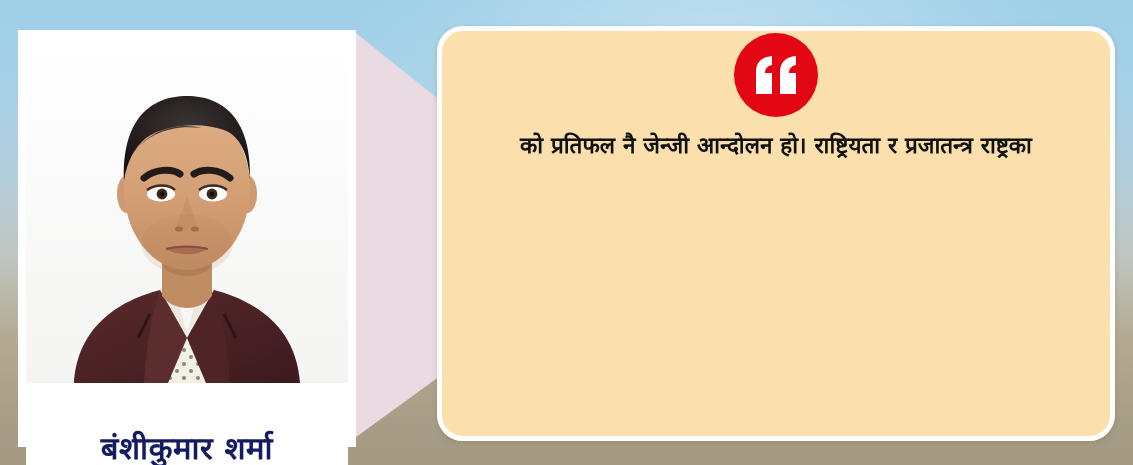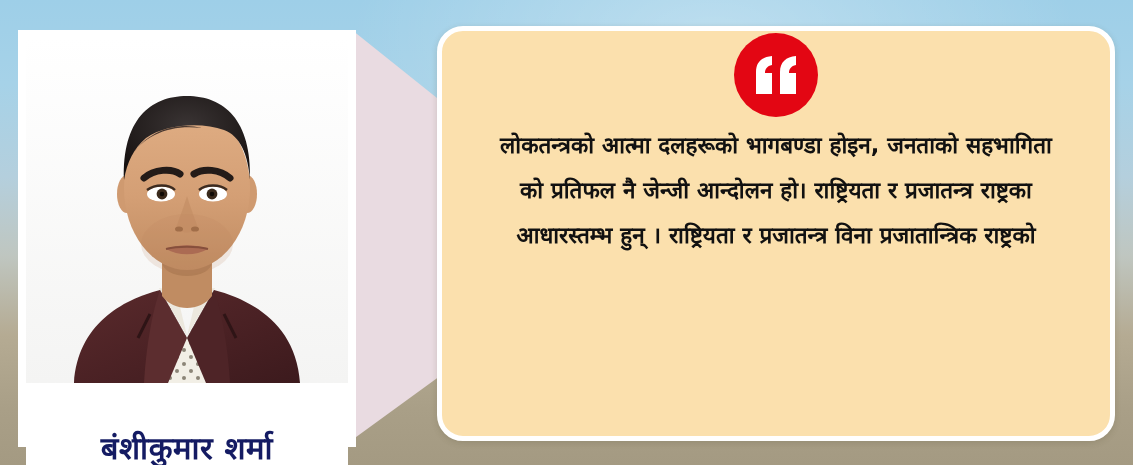--- a/index.html
+++ b/index.html
@@ -218,20 +218,18 @@
   <div id="quote-card">
 
     <div id="quote-mark">
       <svg width="46" height="38" viewBox="0 0 46 38">
         <path d="M3 38 L3 16 C3 6 9 1 19 0 L19 9 C14 10 12 13 12 17 L19 17 L19 38 Z" fill="#ffffff"></path>
         <path d="M27 38 L27 16 C27 6 33 1 43 0 L43 9 C38 10 36 13 36 17 L43 17 L43 38 Z" fill="#ffffff"></path>
       </svg>
     </div>
 
     <div id="quote-text">
-      <span class="qline">लोकतन्त्रको आत्मा दलहरूको भागबण्डा होइन, जनताको सहभागिता</span>
       <span class="qline">को प्रतिफल नै जेन्जी आन्दोलन हो। राष्ट्रियता र प्रजातन्त्र राष्ट्रका</span>
-      <span class="qline">आधारस्तम्भ हुन् । राष्ट्रियता र प्रजातन्त्र विना प्रजातान्त्रिक राष्ट्रको</span>
     </div>
 
   </div>
 
 </div>
 
 </body></html>

